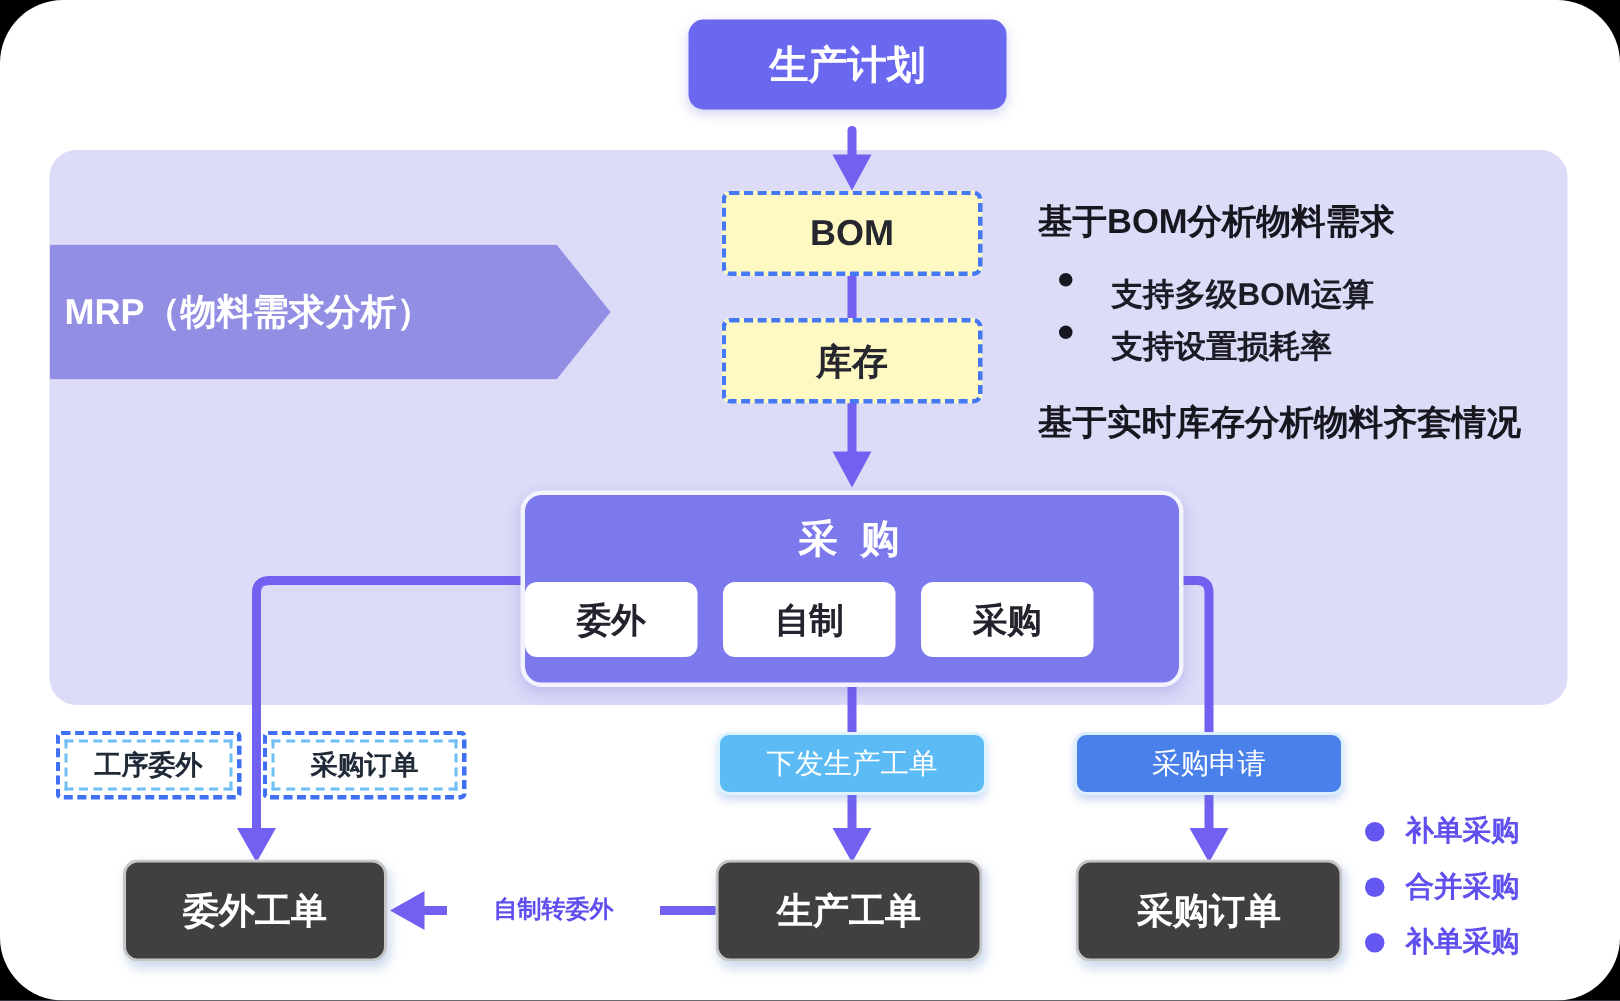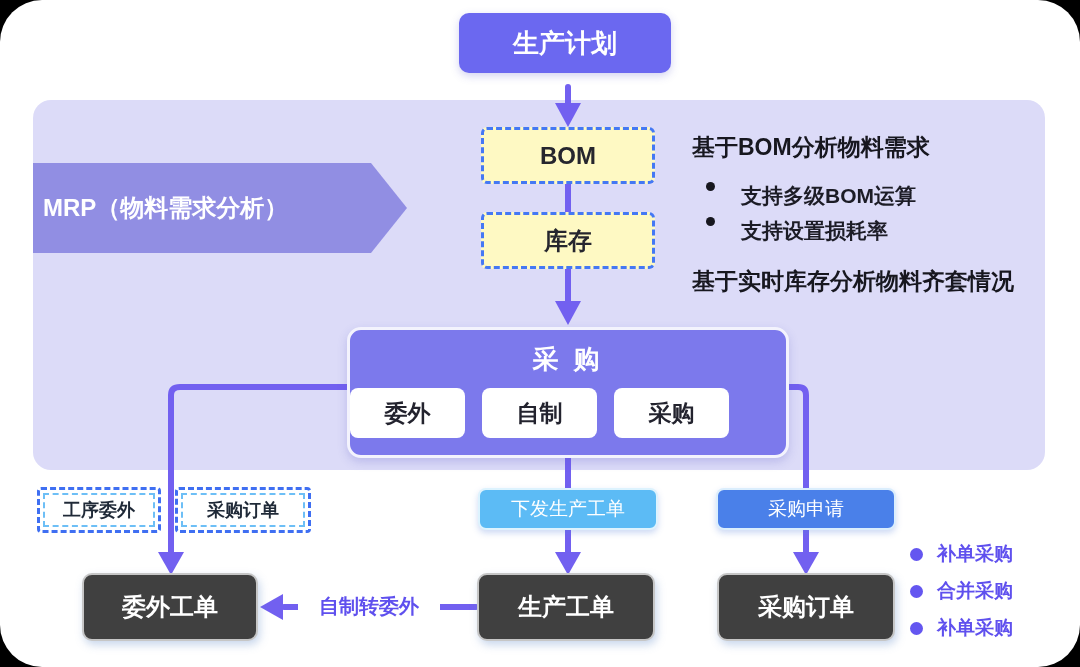--- a/index.html
+++ b/index.html
@@ -44,21 +44,21 @@
   .mid1{left:478px;background:#5cbbf5;}
   .mid2{left:716px;background:#4a80e9;}
 
   .bottom-node{top:573px;height:68px;background:#404040;border-radius:10px;color:#fff;font-size:24px;
     font-weight:bold;z-index:3;border:2px solid rgba(255,255,255,.7);box-shadow:2px 4px 8px rgba(100,140,200,.35);}
   .b1{left:82px;width:176px;}
   .b2{left:477px;width:178px;}
   .b3{left:717px;width:178px;}
 
   .transfer-label{left:298px;top:592px;width:142px;height:29px;background:#fff;color:#5f50ee;
-    font-size:20px;font-weight:bold;z-index:3;}
+    font-size:16px;font-weight:bold;z-index:3;}
 
   .feature-li{z-index:3;display:flex;align-items:center;white-space:nowrap;color:#5f50ee;font-size:19px;font-weight:bold;}
   .feature-li .fdot{width:13px;height:13px;border-radius:50%;background:#6456f0;margin-right:14px;flex:0 0 auto;}
 </style>
 </head>
 <body>
 
 <div class="frame">
 
   <div class="abs container"></div>

